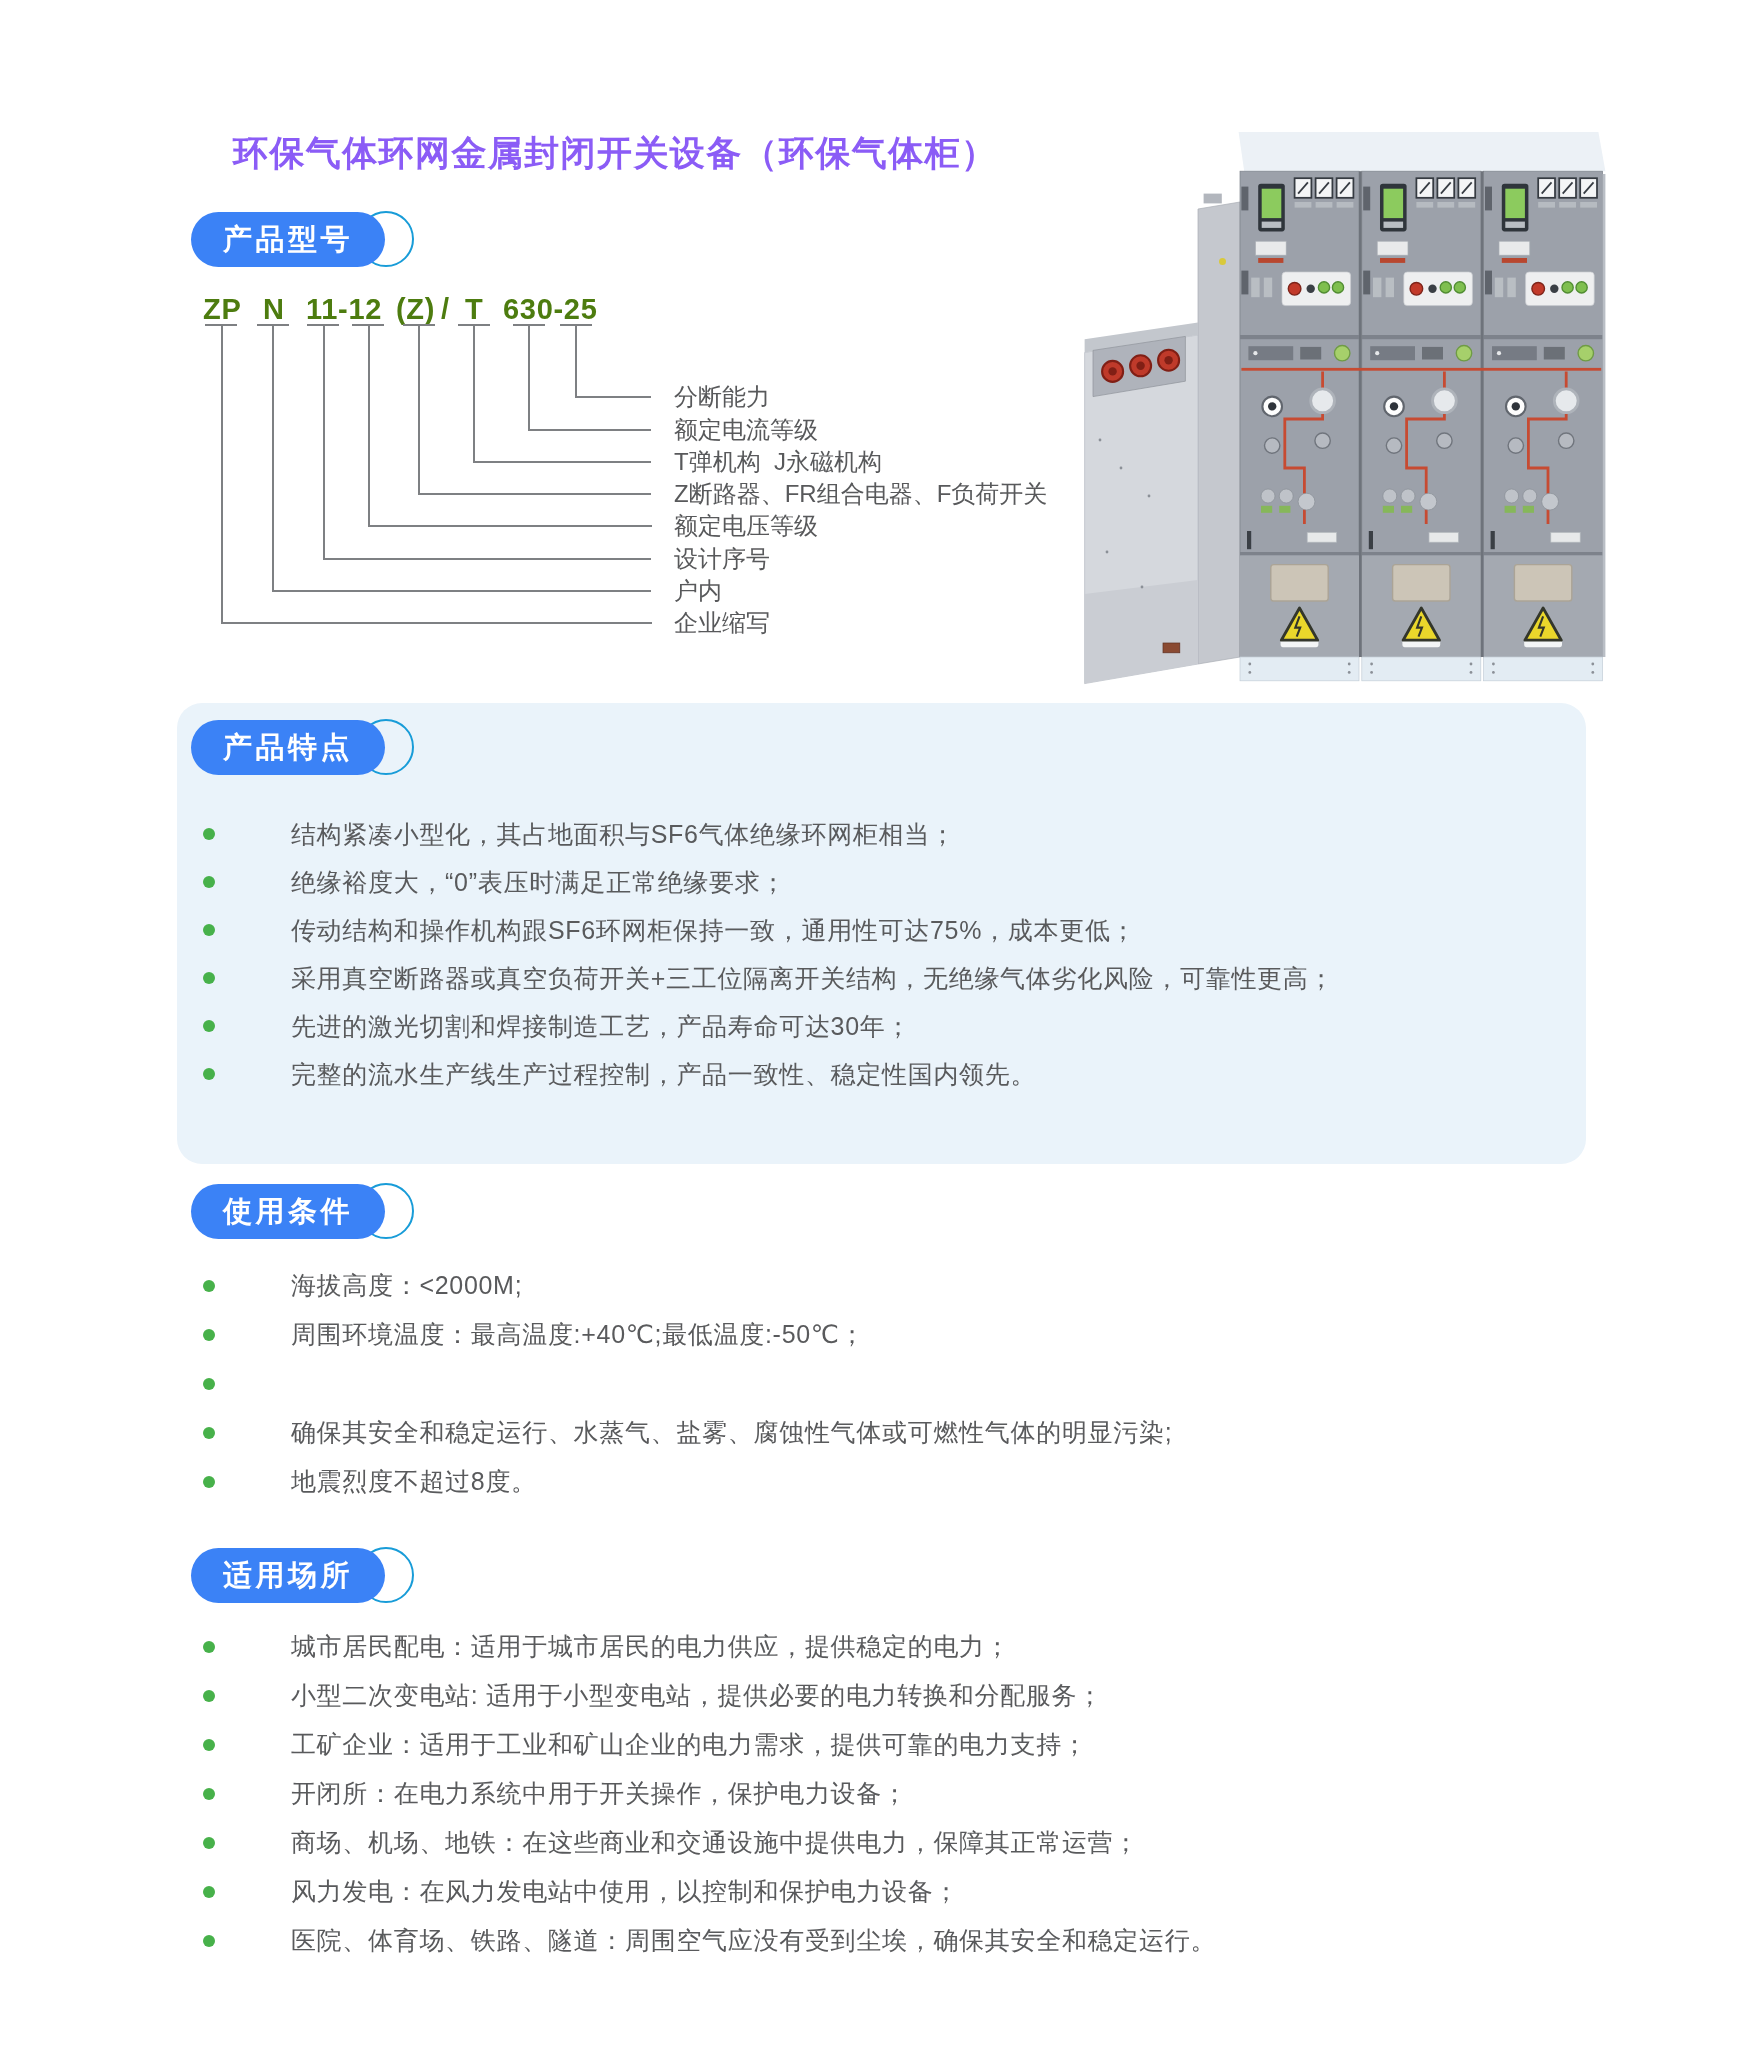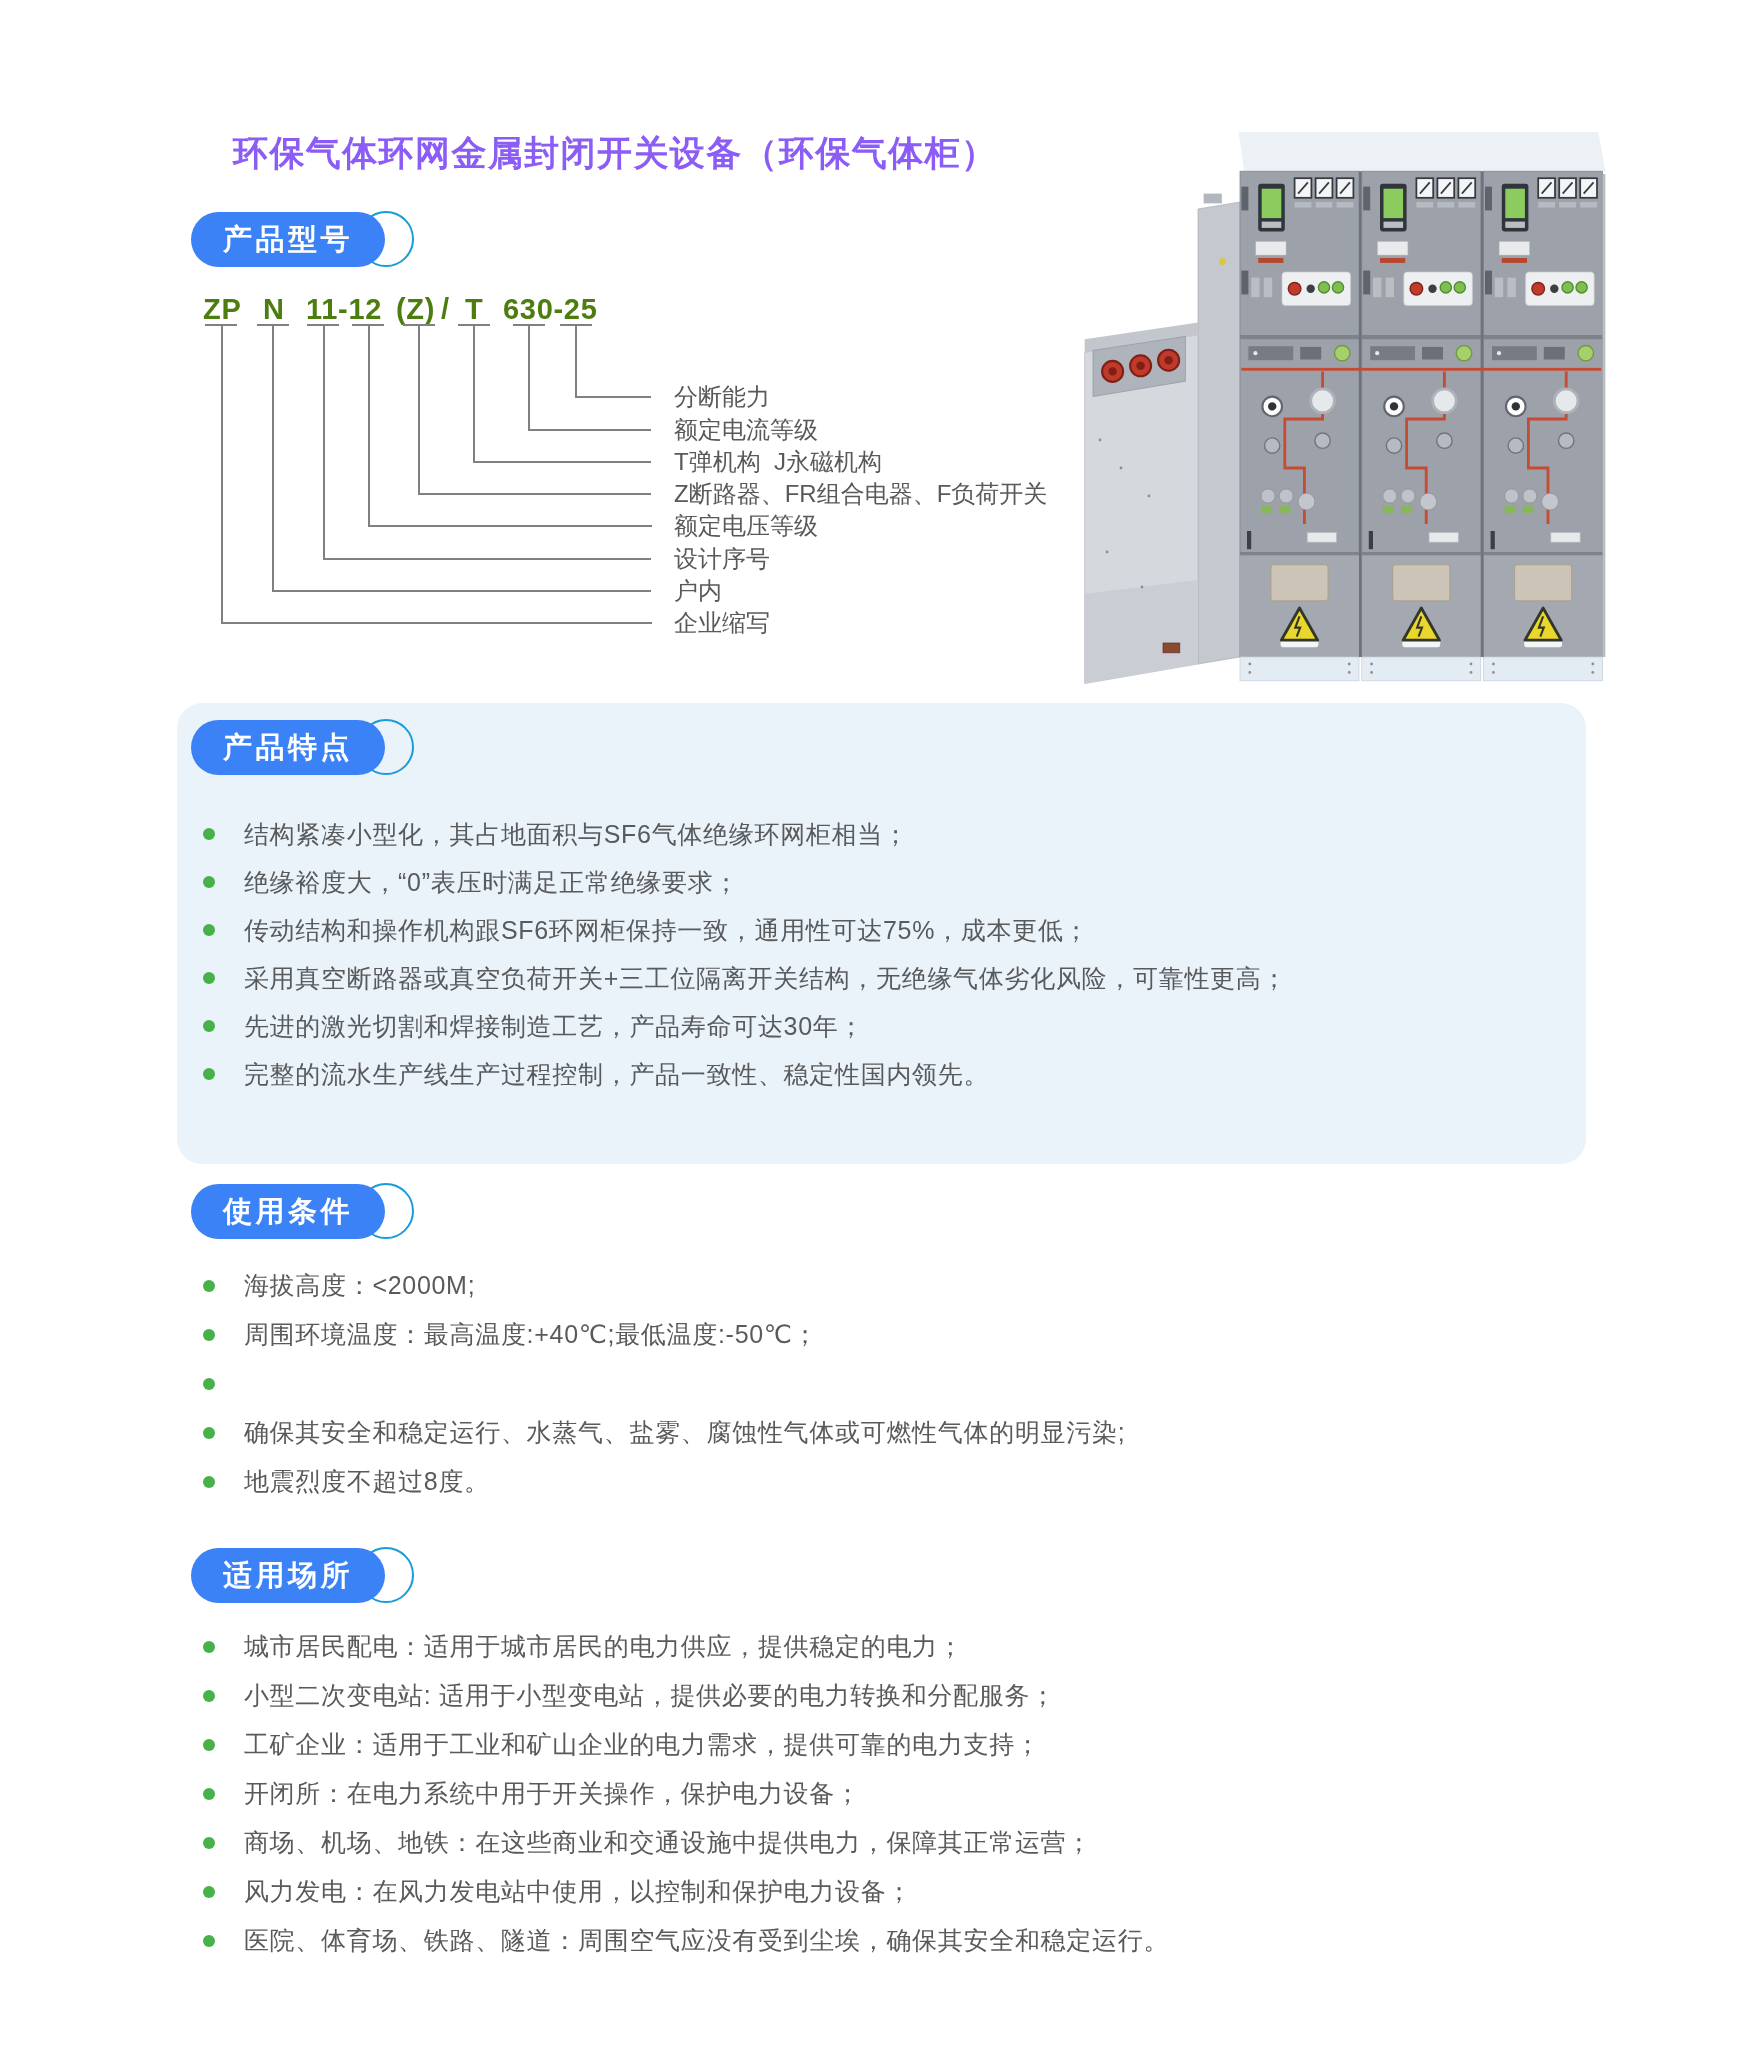--- a/index.html
+++ b/index.html
@@ -24,21 +24,21 @@
   .vline{position:absolute;top:324px;width:2.1px;background:#7E8083;}
   .hline{position:absolute;height:2.1px;background:#7E8083;}
   .m-label{position:absolute;left:674px;font-size:24px;color:#58595B;line-height:29px;white-space:pre;}
 
   
   .panel-bg{position:absolute;left:177px;top:703px;width:1409px;height:461px;
             background:#EAF3FA;border-radius:25px;}
 
   
   ul.blist{position:absolute;left:198px;width:1394px;margin:0;padding:0;list-style:none;}
-  .blist li{display:flex;align-items:center;padding-left:4.9px;box-sizing:border-box;}
+  .blist li{display:flex;align-items:center;padding-left:4.9px;box-sizing:border-box;gap:47px;}
   .features li{height:48px;}
   .cond li,.places li{height:49px;}
   .dot{width:12px;height:12px;border-radius:50%;background:#47B14A;margin-right:29px;flex:0 0 auto;}
   .li-text{font-size:25px;color:#595A5C;letter-spacing:0.7px;white-space:nowrap;}
 
   .features{top:810px;}
   .cond{top:1261px;}
   .places{top:1622px;}
 
   #badge-model{top:212px;}

